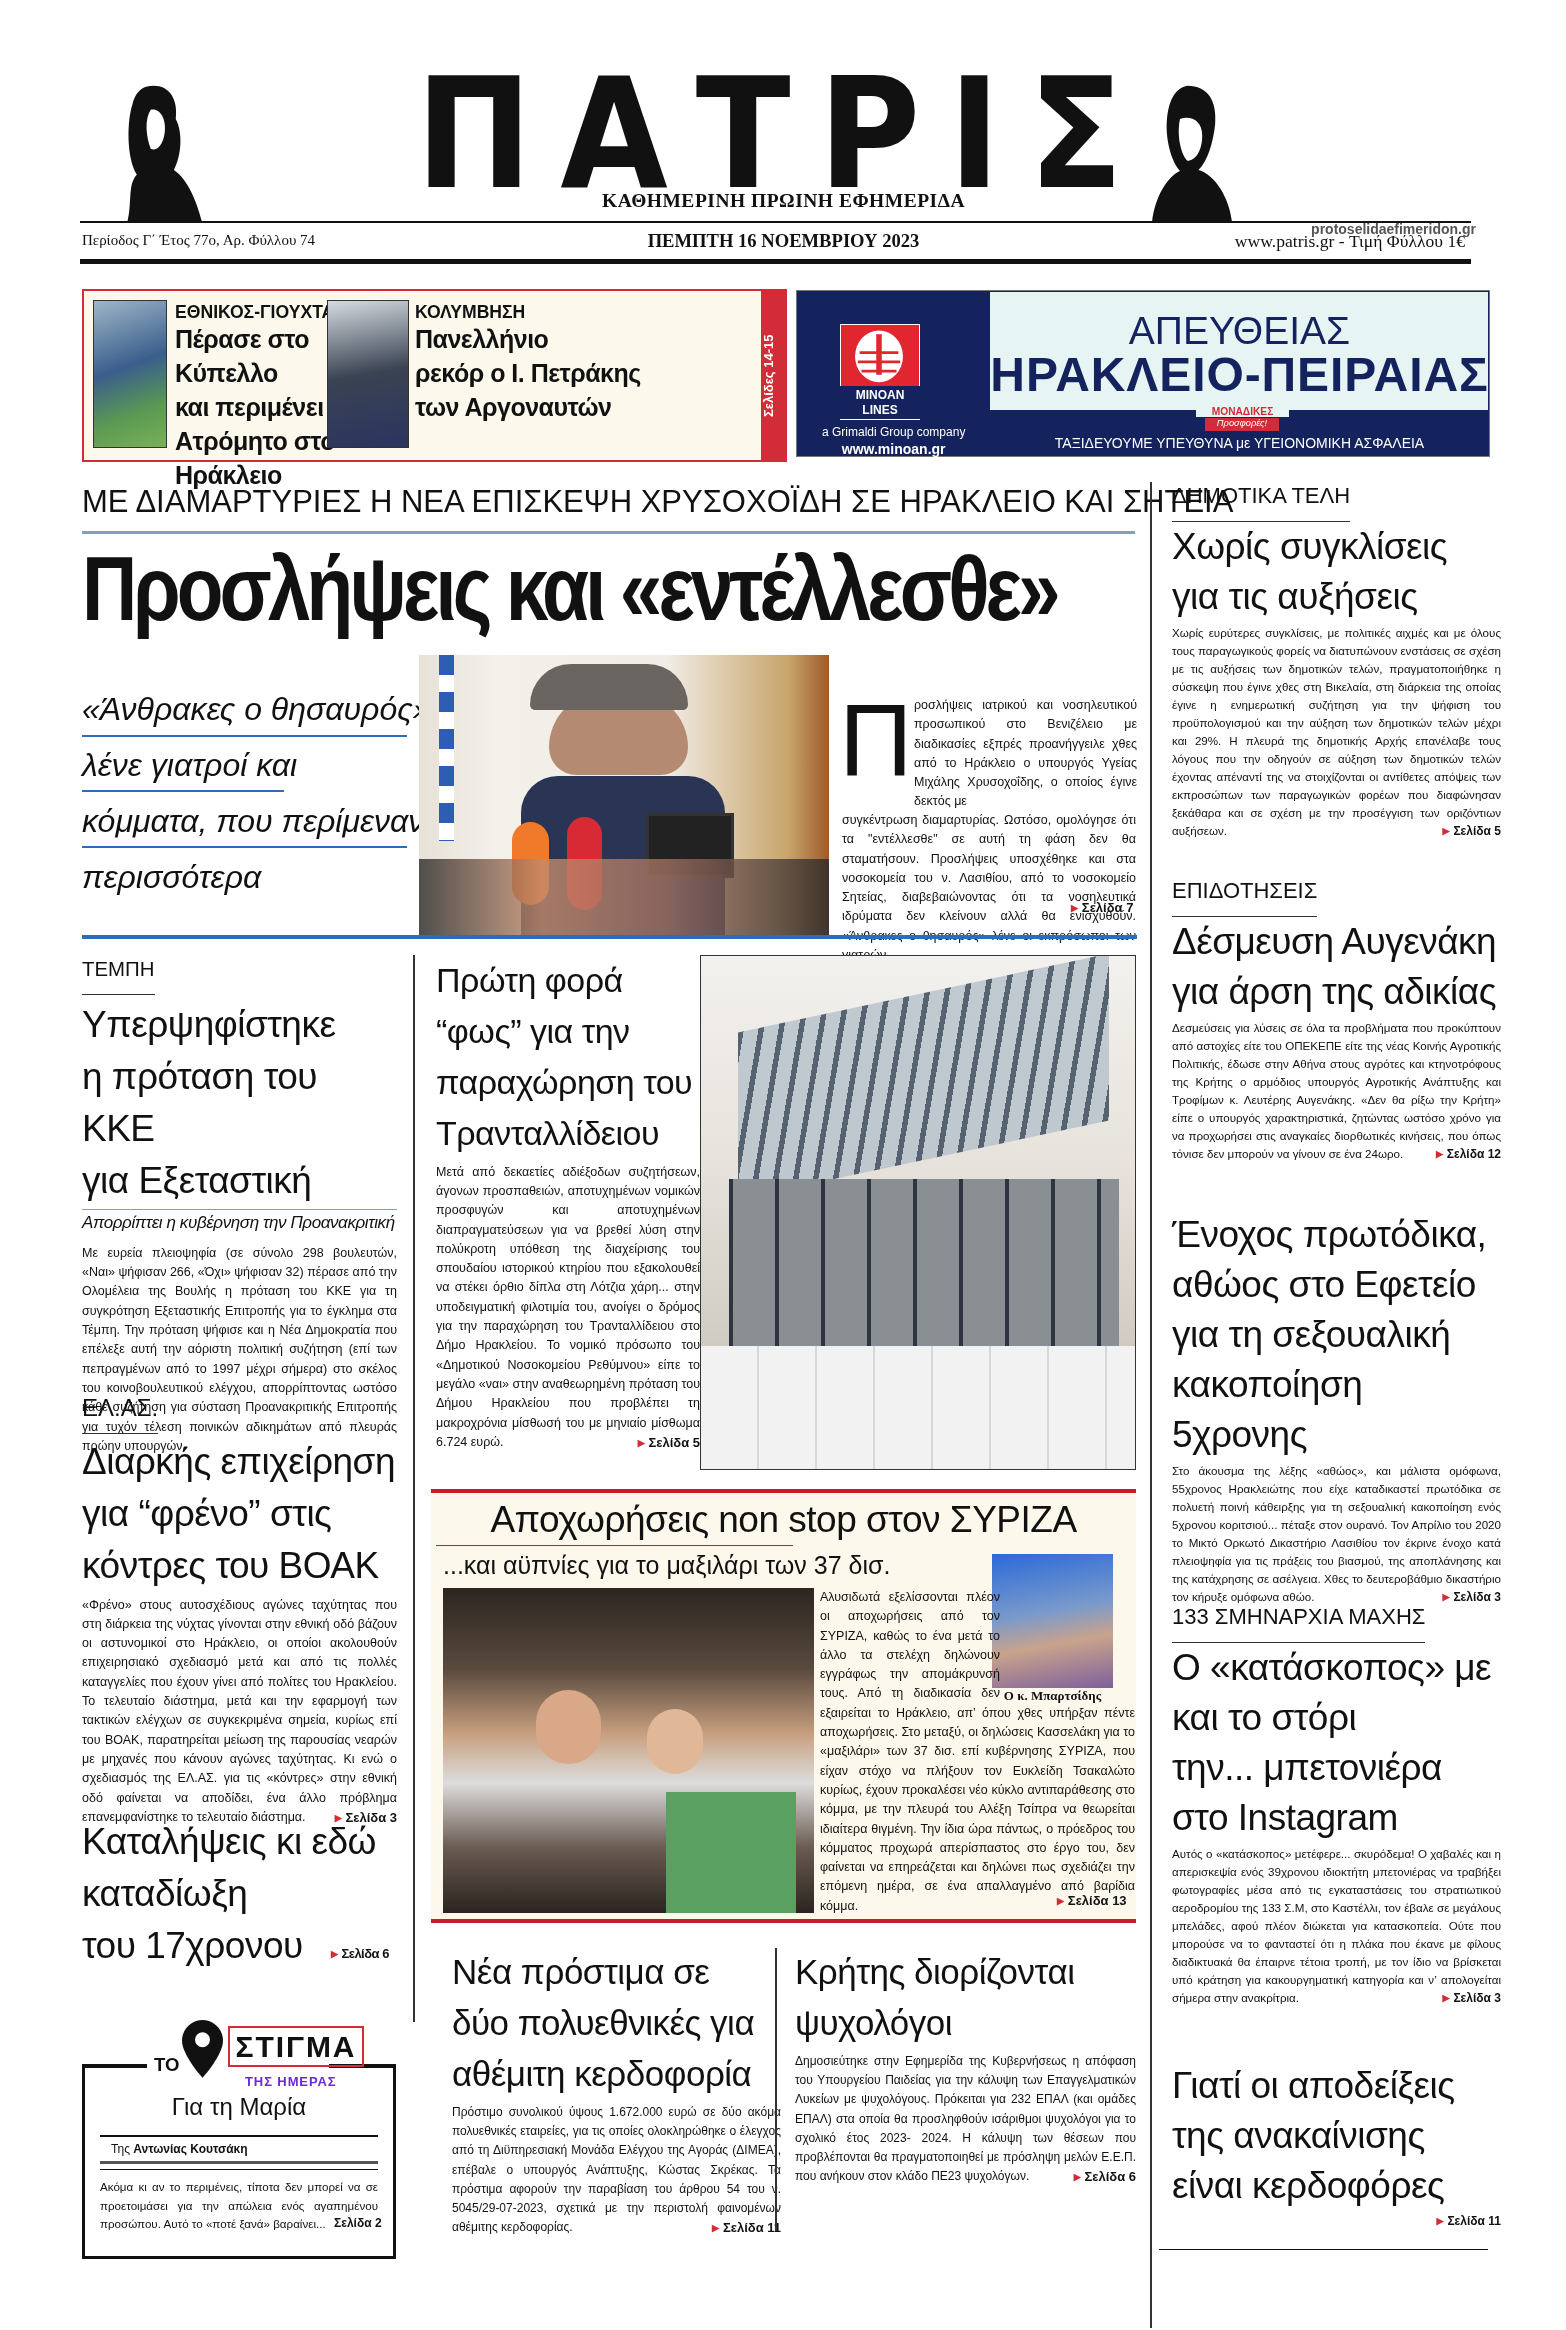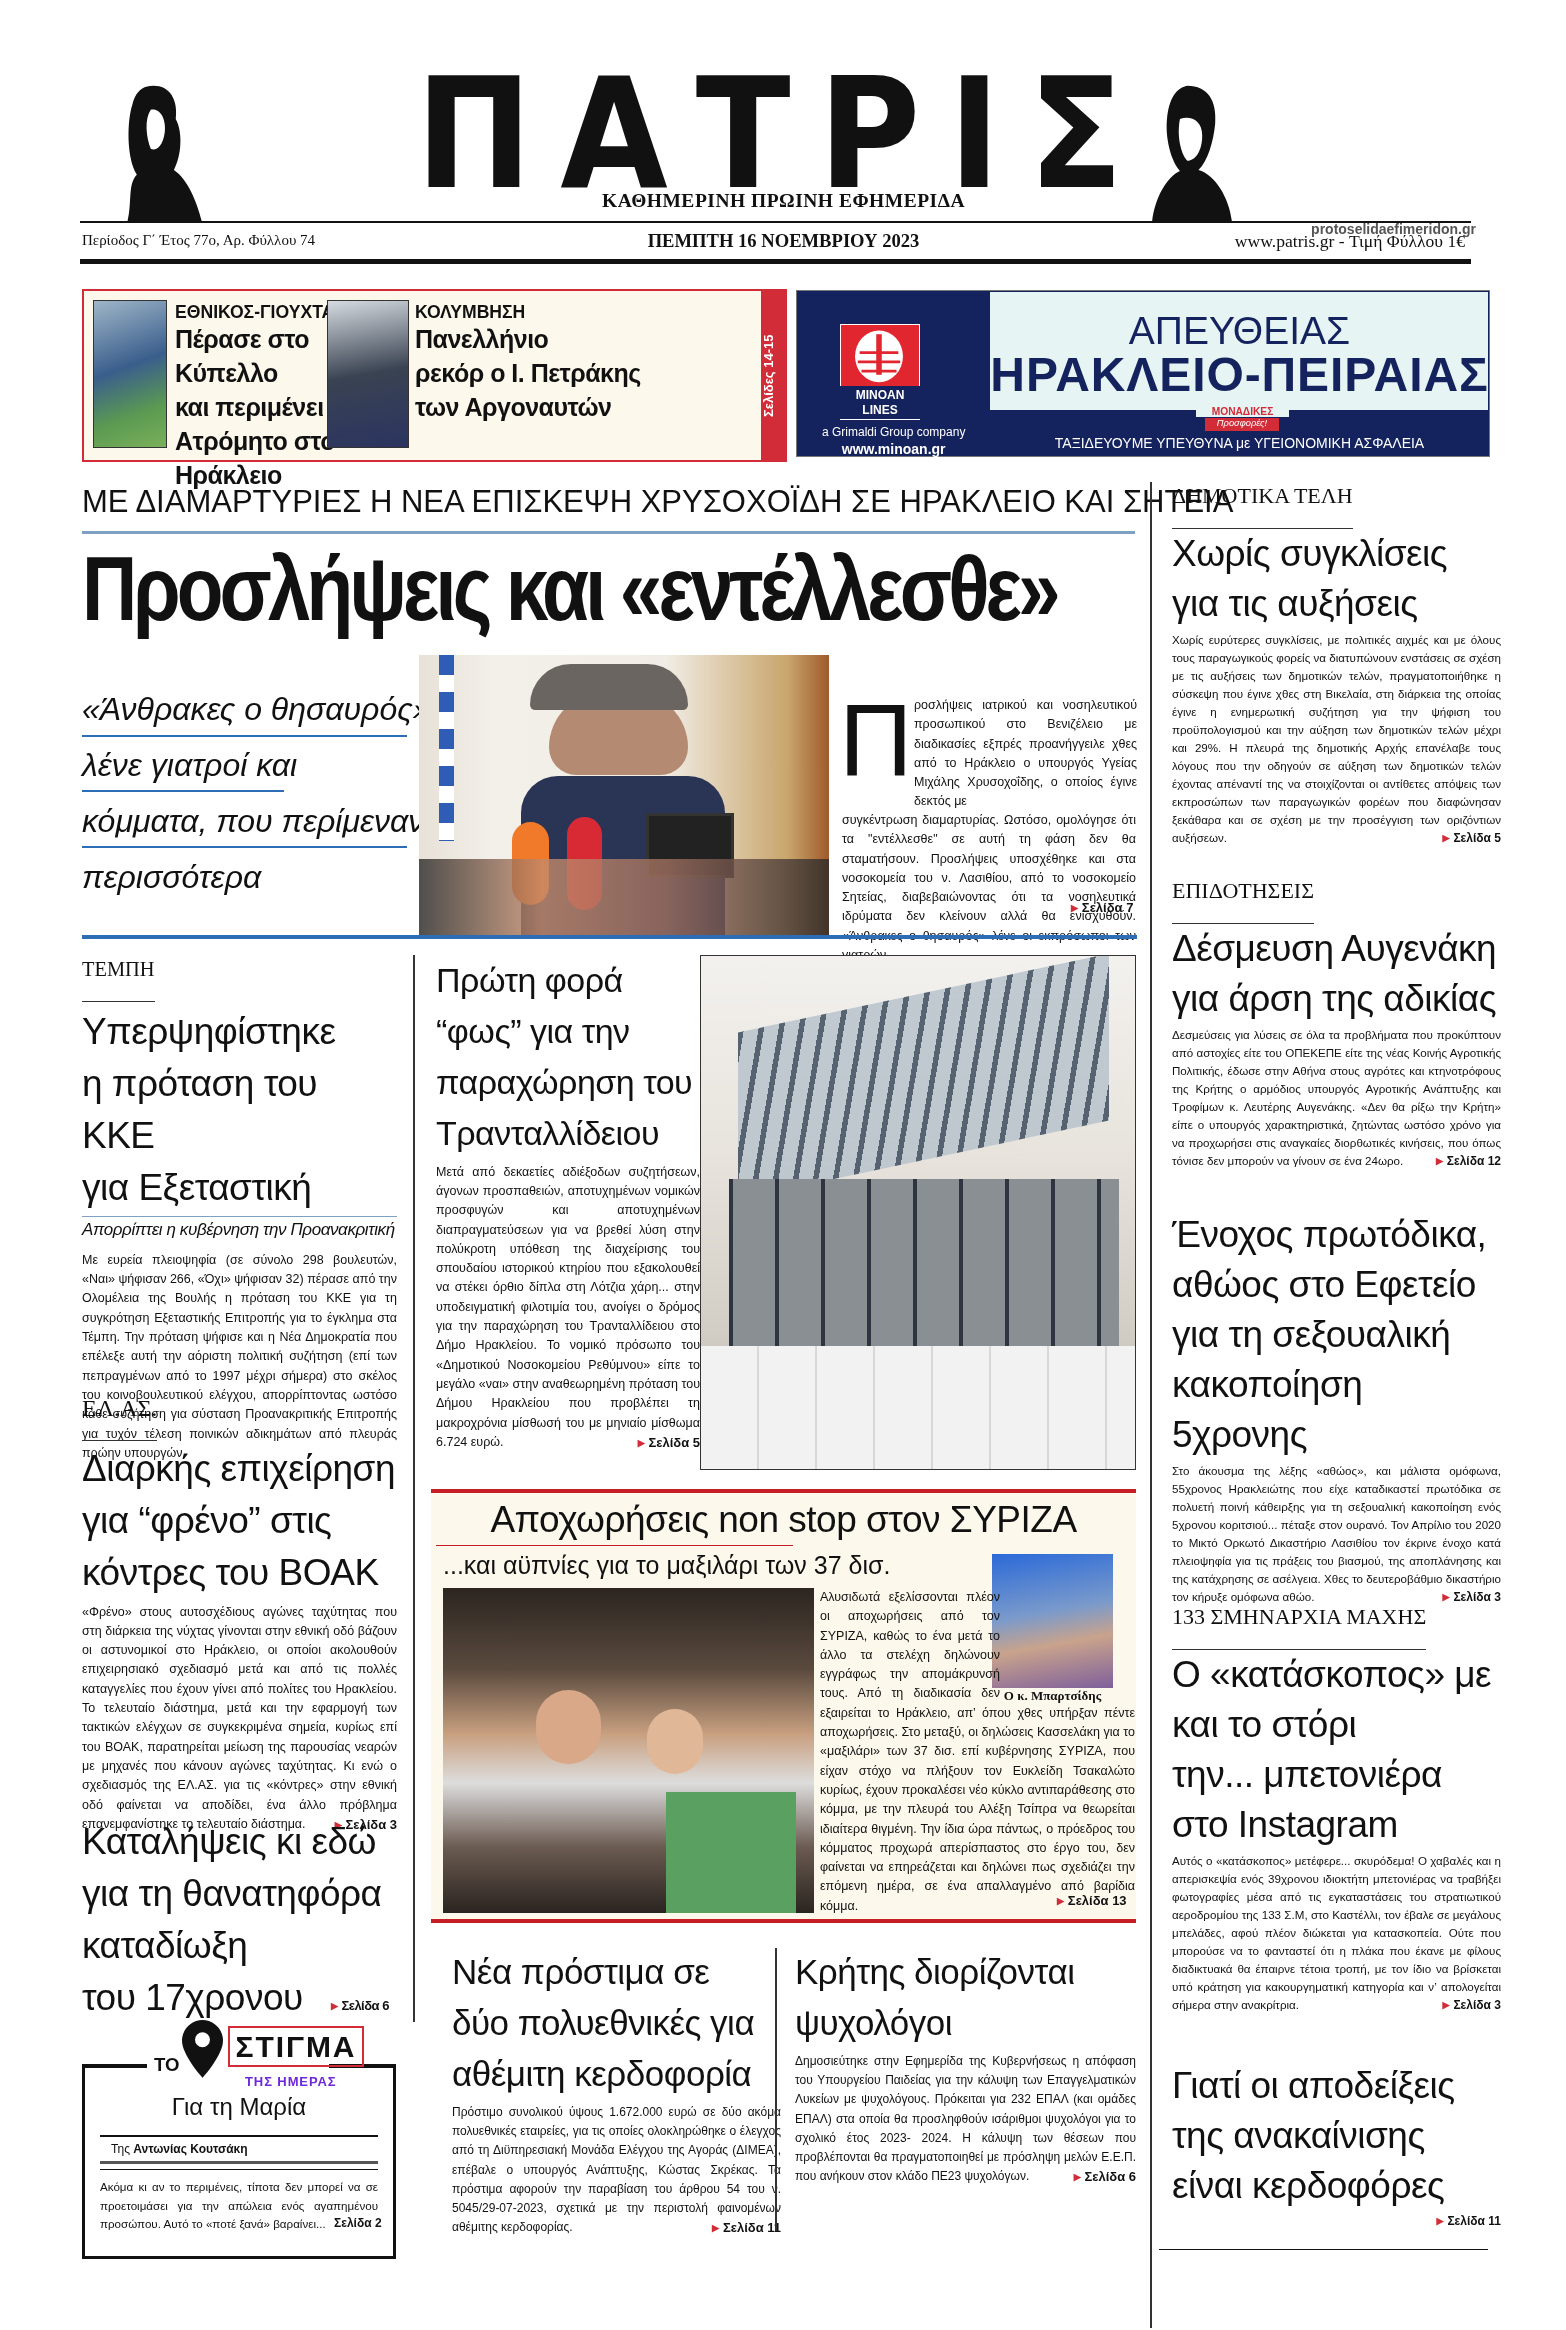--- a/index.html
+++ b/index.html
@@ -39,21 +39,21 @@
   .italic-quote { left: 82px; font-style: italic; font-size: 32px; line-height: 37px; }
   .quote-ul { height: 1.9px; background: #2c6db5; }
   .main-photo { left: 419px; top: 655px; width: 410px; height: 280px; background: linear-gradient(90deg, #e7e1d7 0%, #f3efe9 18%, #f1ede6 60%, #c8a56b 90%, #9f5a2b 100%); overflow: hidden; }
   .blue-rule { height: 3.7px; background: #2c6db5; }
   .dropcap { font-size: 102px; line-height: 93px; font-family: "Liberation Sans", sans-serif; }
   .body { font-size: 12.5px; line-height: 19.3px; text-align: justify; }
   .selida { font-weight: bold; font-size: 13px; white-space: nowrap; }
   .selida::before { content: "\25B6"; color: #d22c38; font-size: 9.3px; margin-right: 3.7px; position: relative; top: -0.9px; }
   
   .rc { left: 1172px; width: 329px; }
-  .rc-kicker { font-size: 22px; display: inline-block; border-bottom: 1.9px solid #333; padding-bottom: 18px; line-height: 28px; font-family: Liberation Serif, serif; }
+  .rc-kicker { font-size: 22px; display: inline-block; border-bottom: 1.9px solid #333; padding-bottom: 11px; line-height: 28px; }
   .rc-head { font-size: 37px; line-height: 50px; letter-spacing: -0.5px; }
   .col-head { font-size: 37px; line-height: 52px; letter-spacing: -0.5px; }
   .vr { width: 1.9px; background: #333; }
   
   .syriza-box { left: 431px; top: 1489px; width: 705px; height: 434px; background: #fcf8ec; border-top: 4.6px solid #c61e25; border-bottom: 4.6px solid #c61e25; }
   .stigma-box { left: 82px; top: 2064px; width: 314px; height: 195px; border: 3.7px solid #111; border-top: none; }
 </style>
 </head>
 <body>
 
@@ -160,21 +160,20 @@
   <div class="rc-kicker" style="font-size:24px;">ΕΛ.ΑΣ.</div>
   <div class="col-head" style="margin-top:1.9px;">Διαρκής επιχείρηση</div>
   <div class="col-head">για “φρένο” στις</div>
   <div class="col-head">κόντρες του ΒΟΑΚ</div>
   <div class="body" style="margin-top:3.7px;">«Φρένο» στους αυτοσχέδιους αγώνες ταχύτητας που στη διάρκεια της νύχτας γίνονται στην εθνική οδό βάζουν οι αστυνομικοί στο Ηράκλειο, οι οποίοι ακολουθούν επιχειρησιακό σχεδιασμό μετά και από τις πολλές καταγγελίες που έχουν γίνει από πολίτες του Ηρακλείου. Το τελευταίο διάστημα, μετά και την εφαρμογή των τακτικών ελέγχων σε συγκεκριμένα σημεία, κυρίως επί του ΒΟΑΚ, παρατηρείται μείωση της παρουσίας νεαρών με μηχανές που κάνουν αγώνες ταχύτητας. Κι ενώ ο σχεδιασμός της ΕΛ.ΑΣ. για τις «κόντρες» στην εθνική οδό φαίνεται να αποδίδει, ένα άλλο πρόβλημα επανεμφανίστηκε το τελευταίο διάστημα.</div>
   <div style="text-align:right;margin-top:-19.5px;"><span class="selida">Σελίδα 3</span></div>
 </div>
 
 <div class="abs" style="left:82px;top:1816px;width:315px;">
   <div class="col-head">Καταλήψεις κι εδώ</div>
-  <div class="col-head">για τη θανατηφόρα</div>
   <div class="col-head">καταδίωξη</div>
   <div class="col-head" style="white-space:nowrap;"><span>του 17χρονου</span> <span class="selida" style="font-size:13px;margin-left:18.6px;">Σελίδα 6</span></div>
 </div>
 
 <div class="abs vr" style="left:413px;top:955px;height:1067px;"></div>
 
 <div class="abs stigma-box"></div>
 <div class="abs" style="left:82px;top:2064px;width:65px;height:3.7px;background:#111;"></div>
 <div class="abs" style="left:329px;top:2064px;width:66px;height:3.7px;background:#111;"></div>
 <div class="abs" style="left:154px;top:2054px;font-weight:bold;font-size:18.6px;">ΤΟ</div>

